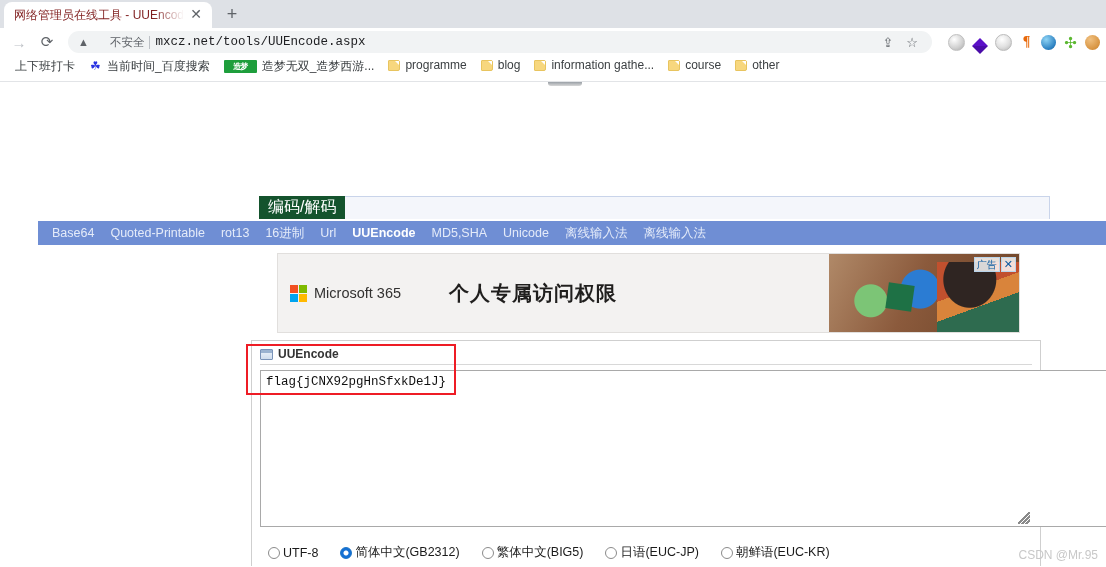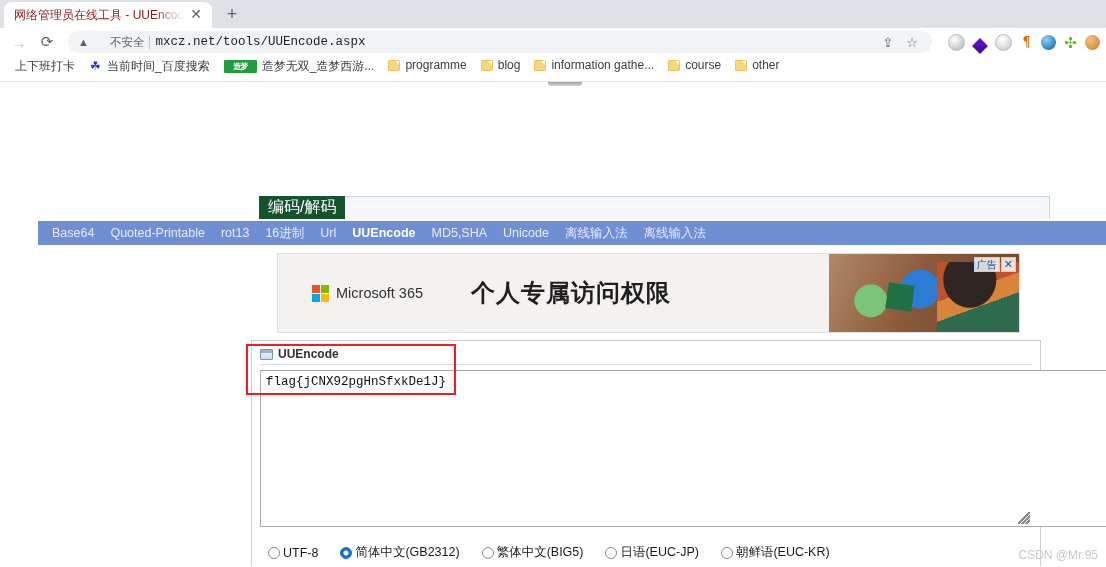--- a/index.html
+++ b/index.html
@@ -302,21 +302,21 @@
     border: 1px solid #e1dfdd;
     box-sizing: border-box;
     overflow: hidden;
     display: flex;
     align-items: center;
   }
   .ad-ms-logo {
     display: flex;
     align-items: center;
     gap: 7px;
-    margin-left: 34px;
+    margin-left: 12px;
     flex: none;
   }
   .ms-squares {
     width: 17px; height: 17px;
     display: grid;
     grid-template-columns: 8px 8px;
     grid-template-rows: 8px 8px;
     gap: 1px;
   }
   .ms-squares i { display:block; }
@@ -326,21 +326,21 @@
   .ms-y { background:#ffb900; }
   .ad-ms-text {
     font-size: 14.5px;
     color: #323130;
   }
   .ad-copy {
     margin-left: 48px;
     flex: none;
   }
   .ad-headline {
-    font-size: 24px;
+    font-size: 20px;
     font-weight: bold;
     color: #201f1e;
     letter-spacing: 1px;
   }
   .ad-sub {
     font-size: 11.5px;
     font-weight: bold;
     color: #3b3a39;
     margin-top: 5px;
   }

